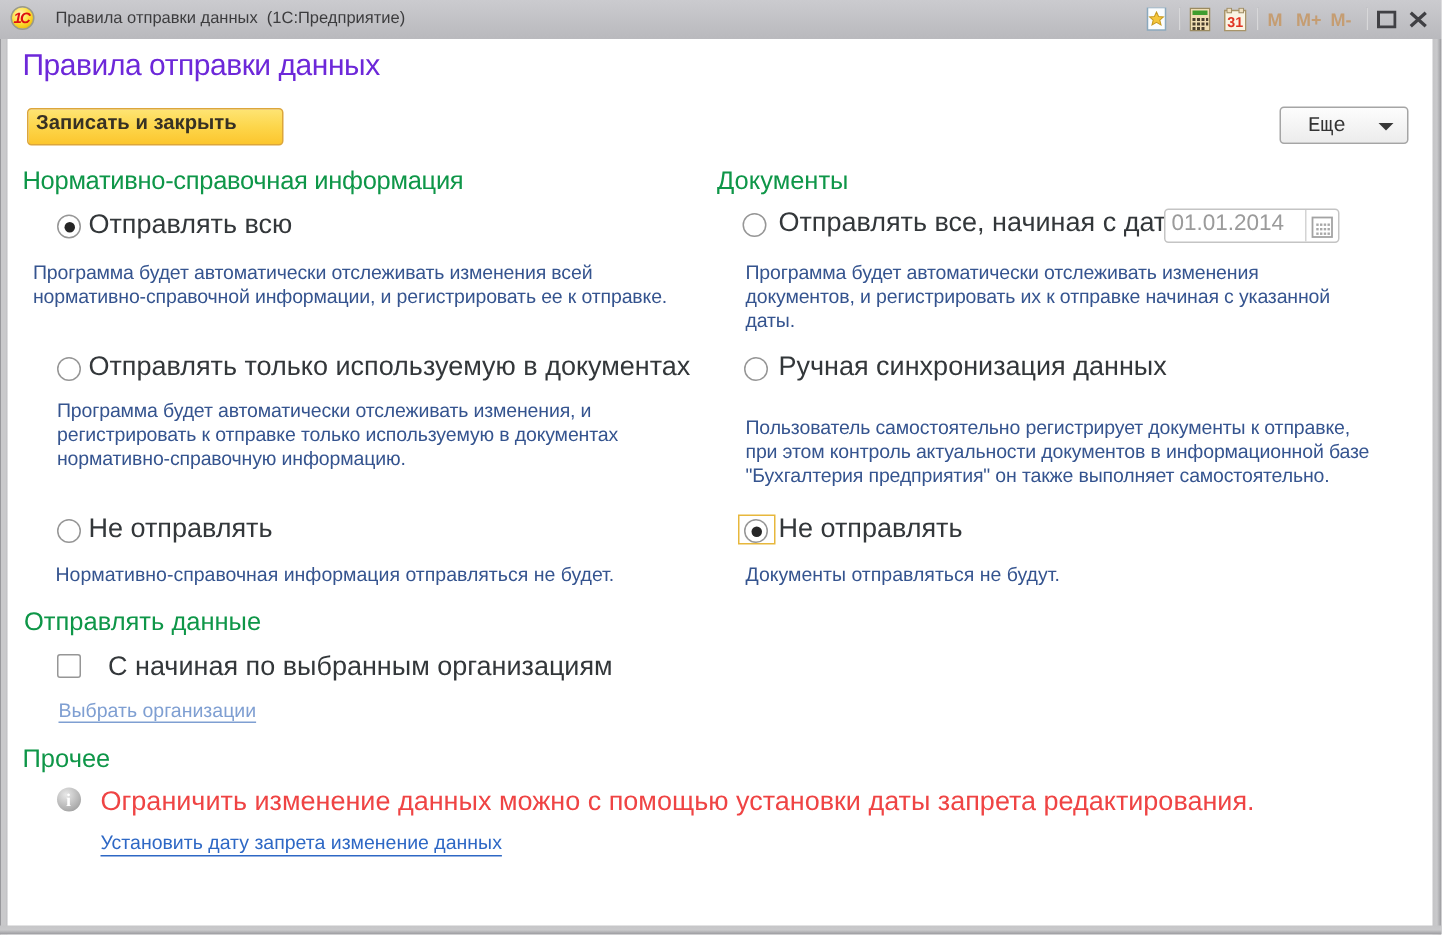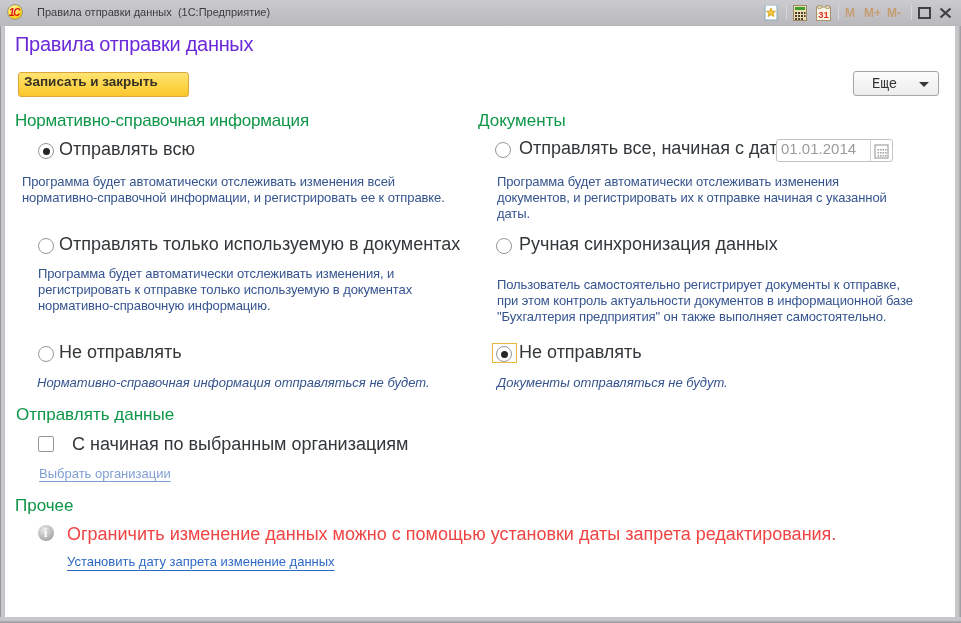--- a/index.html
+++ b/index.html
@@ -31,21 +31,21 @@
 .btn-more i { position:absolute; right:9px; top:10px; width:0; height:0;
   border-left:5px solid transparent; border-right:5px solid transparent; border-top:5px solid #383838; }
 .radio { position:absolute; width:16px; height:16px; border:1px solid #969696; border-radius:50%; background:#fff; }
 .radio.sel::after { content:""; position:absolute; left:3.5px; top:3.5px; width:7px; height:7px; border-radius:50%; background:#262626; }
 .focusbox { position:absolute; border:1px solid #e7b73c; background:#fff; }
 .cb { position:absolute; width:16px; height:16px; border:1px solid #969696; border-radius:2px; background:#fff; }
 .lbl { position:absolute; font-size:18px; line-height:15px; color:#33373a; }
 .para { position:absolute; font-size:13px; line-height:16px; letter-spacing:-0.1px; color:#35548f; }
 .link1 { position:absolute; font-size:13px; color:#7f9fd2; text-decoration:underline; text-underline-offset:3px; }
 .link2 { position:absolute; font-size:13px; color:#2e68c5; text-decoration:underline; text-underline-offset:4px; text-decoration-thickness:1px; }
-.note { position:absolute; font-size:13px; color:#35548f;font-style:italic; }
+.note { position:absolute; font-size:13px; color:#35548f; }
 #datefield { position:absolute; left:758px; top:139px; width:117px; height:23px; border:1px solid #c4c4c4; border-radius:3px; background:#fff;margin-left:18px; }
 #datefield .dtxt { position:absolute; left:4px; top:0px; font-size:15px; color:#9b9b9b; }
 #datefield .dsep { position:absolute; right:21px; top:0; bottom:0; width:1px; background:#d4d4d4; }
 #infoicon { position:absolute; left:38px; top:525px; width:16px; height:16px; border-radius:50%;
   background:radial-gradient(circle at 38% 30%, #e8e8e8, #b5b5b5 60%, #8f8f8f); }
 #infoicon span { position:absolute; left:6px; top:1px; font-size:12px; font-weight:bold; color:#fff; font-family:"Liberation Serif",serif; }
 </style>
 </head>
 <body>
 <div id="frame"></div>

